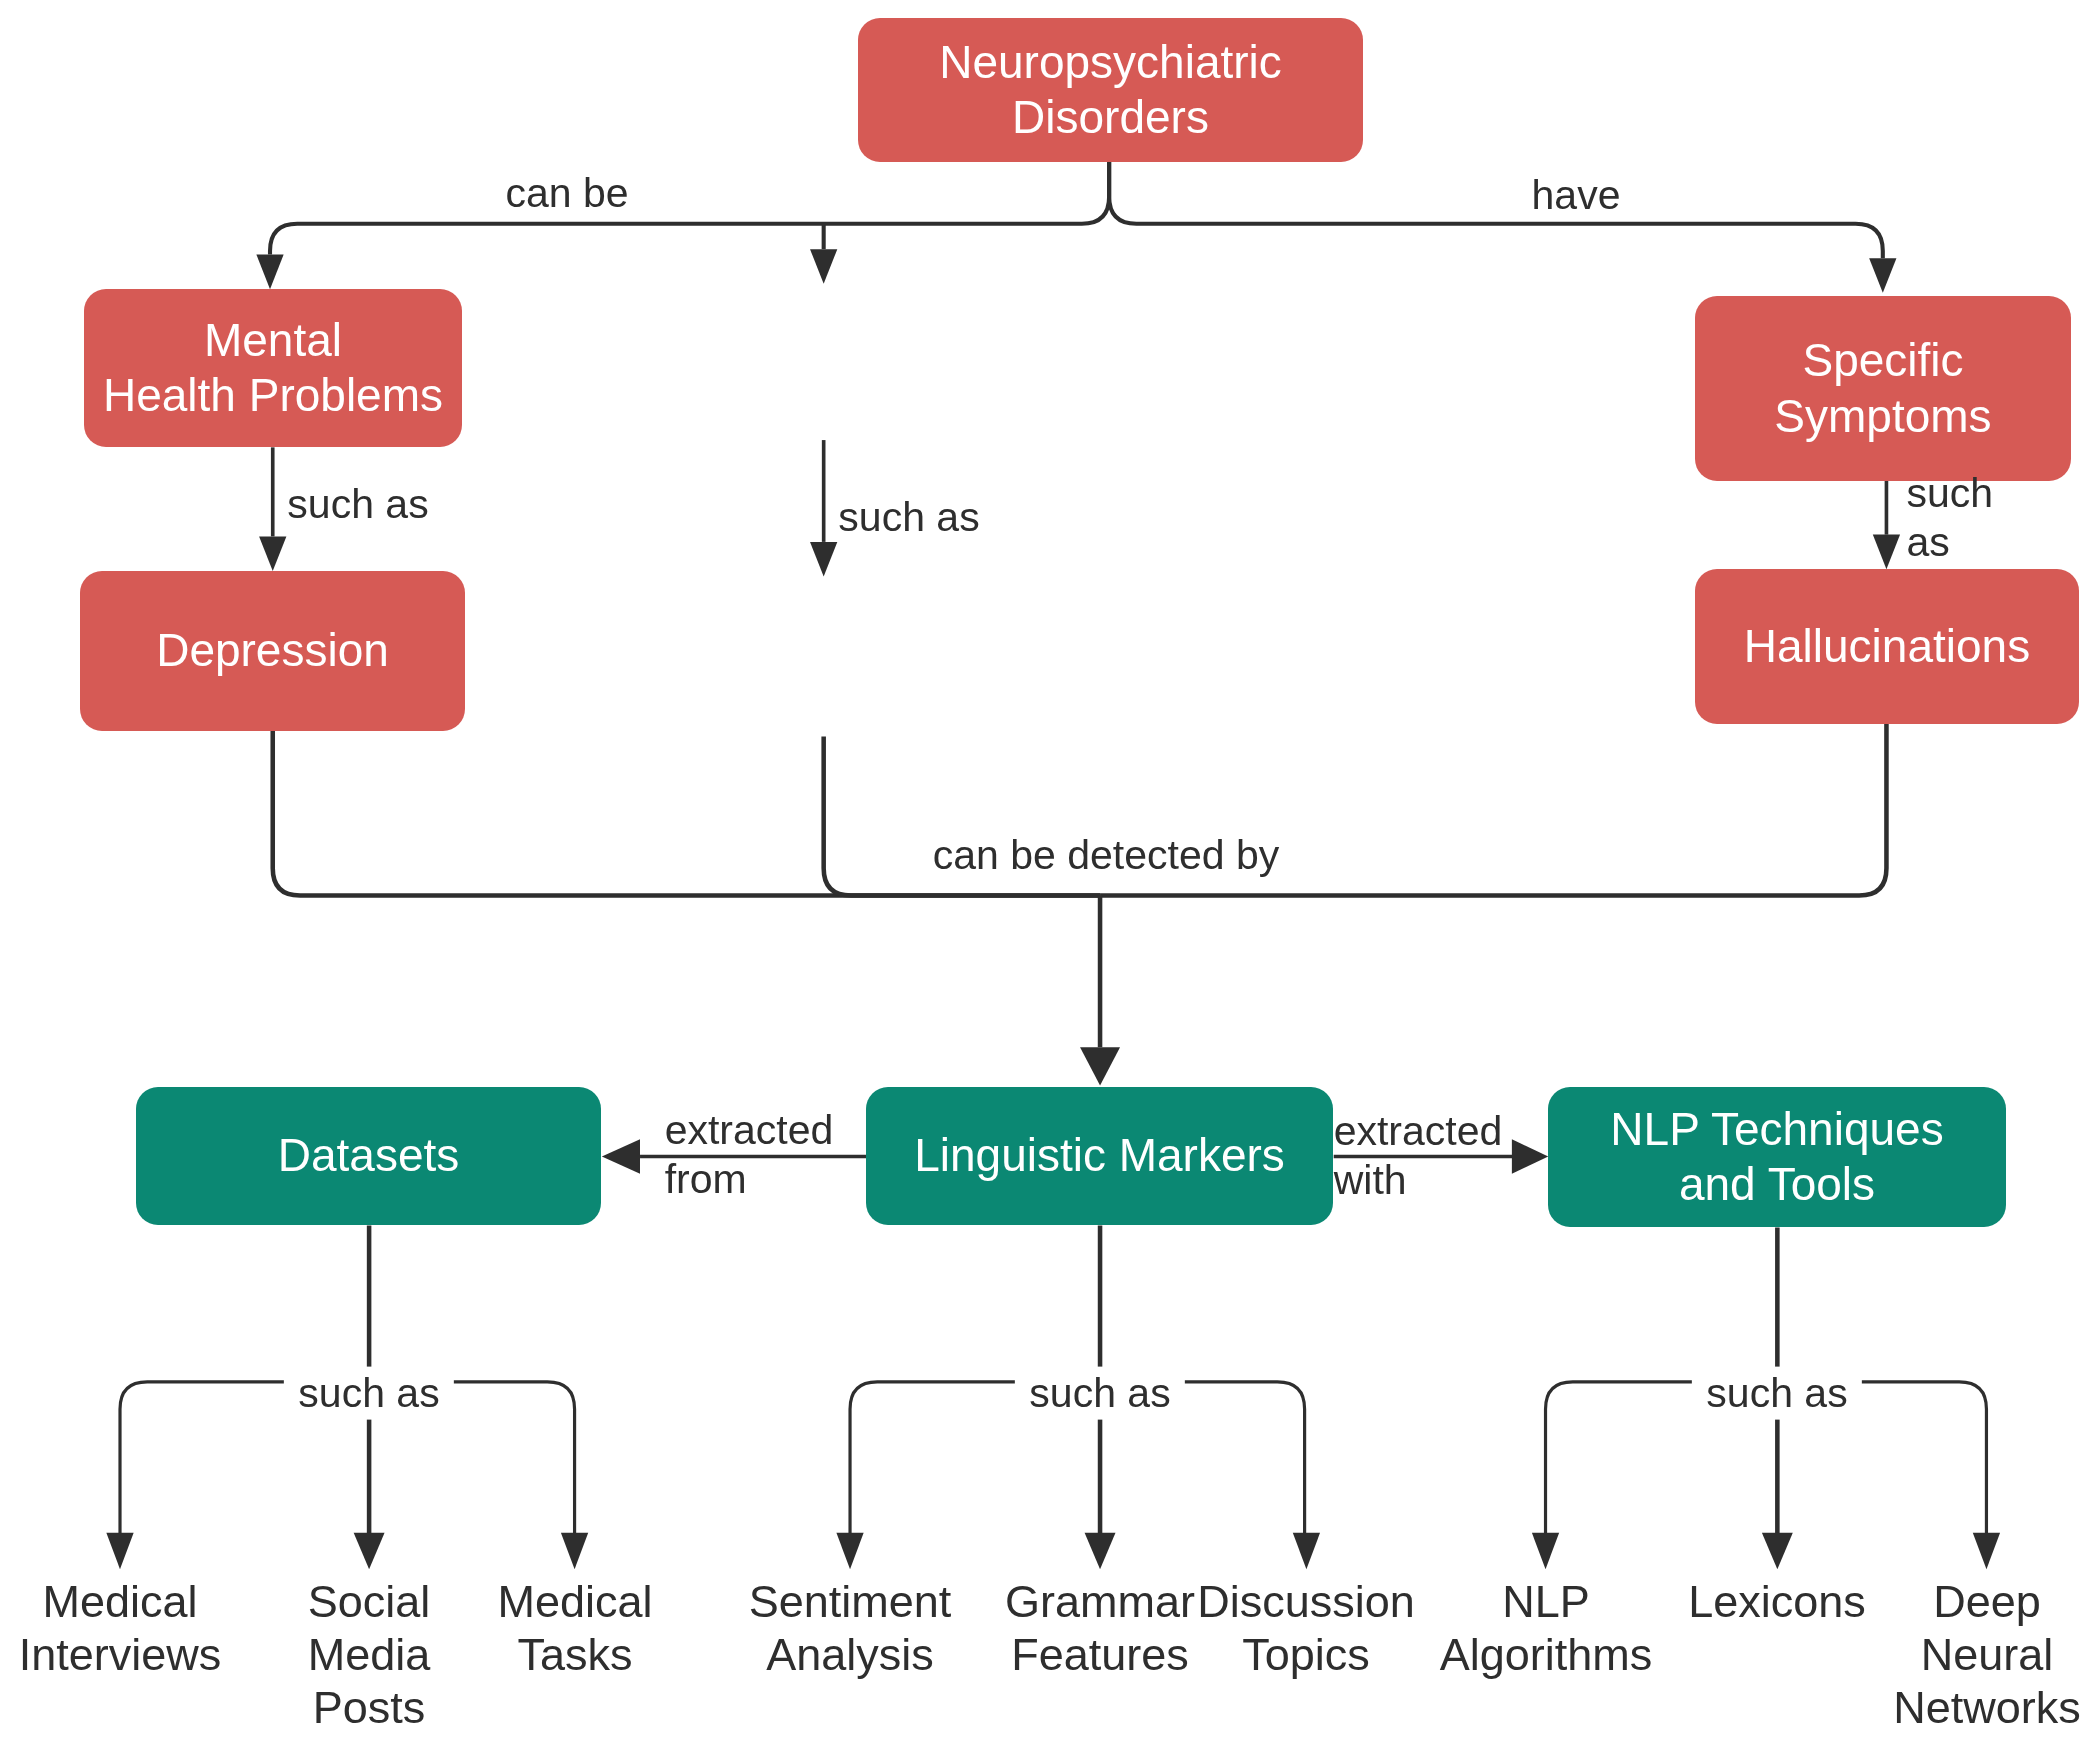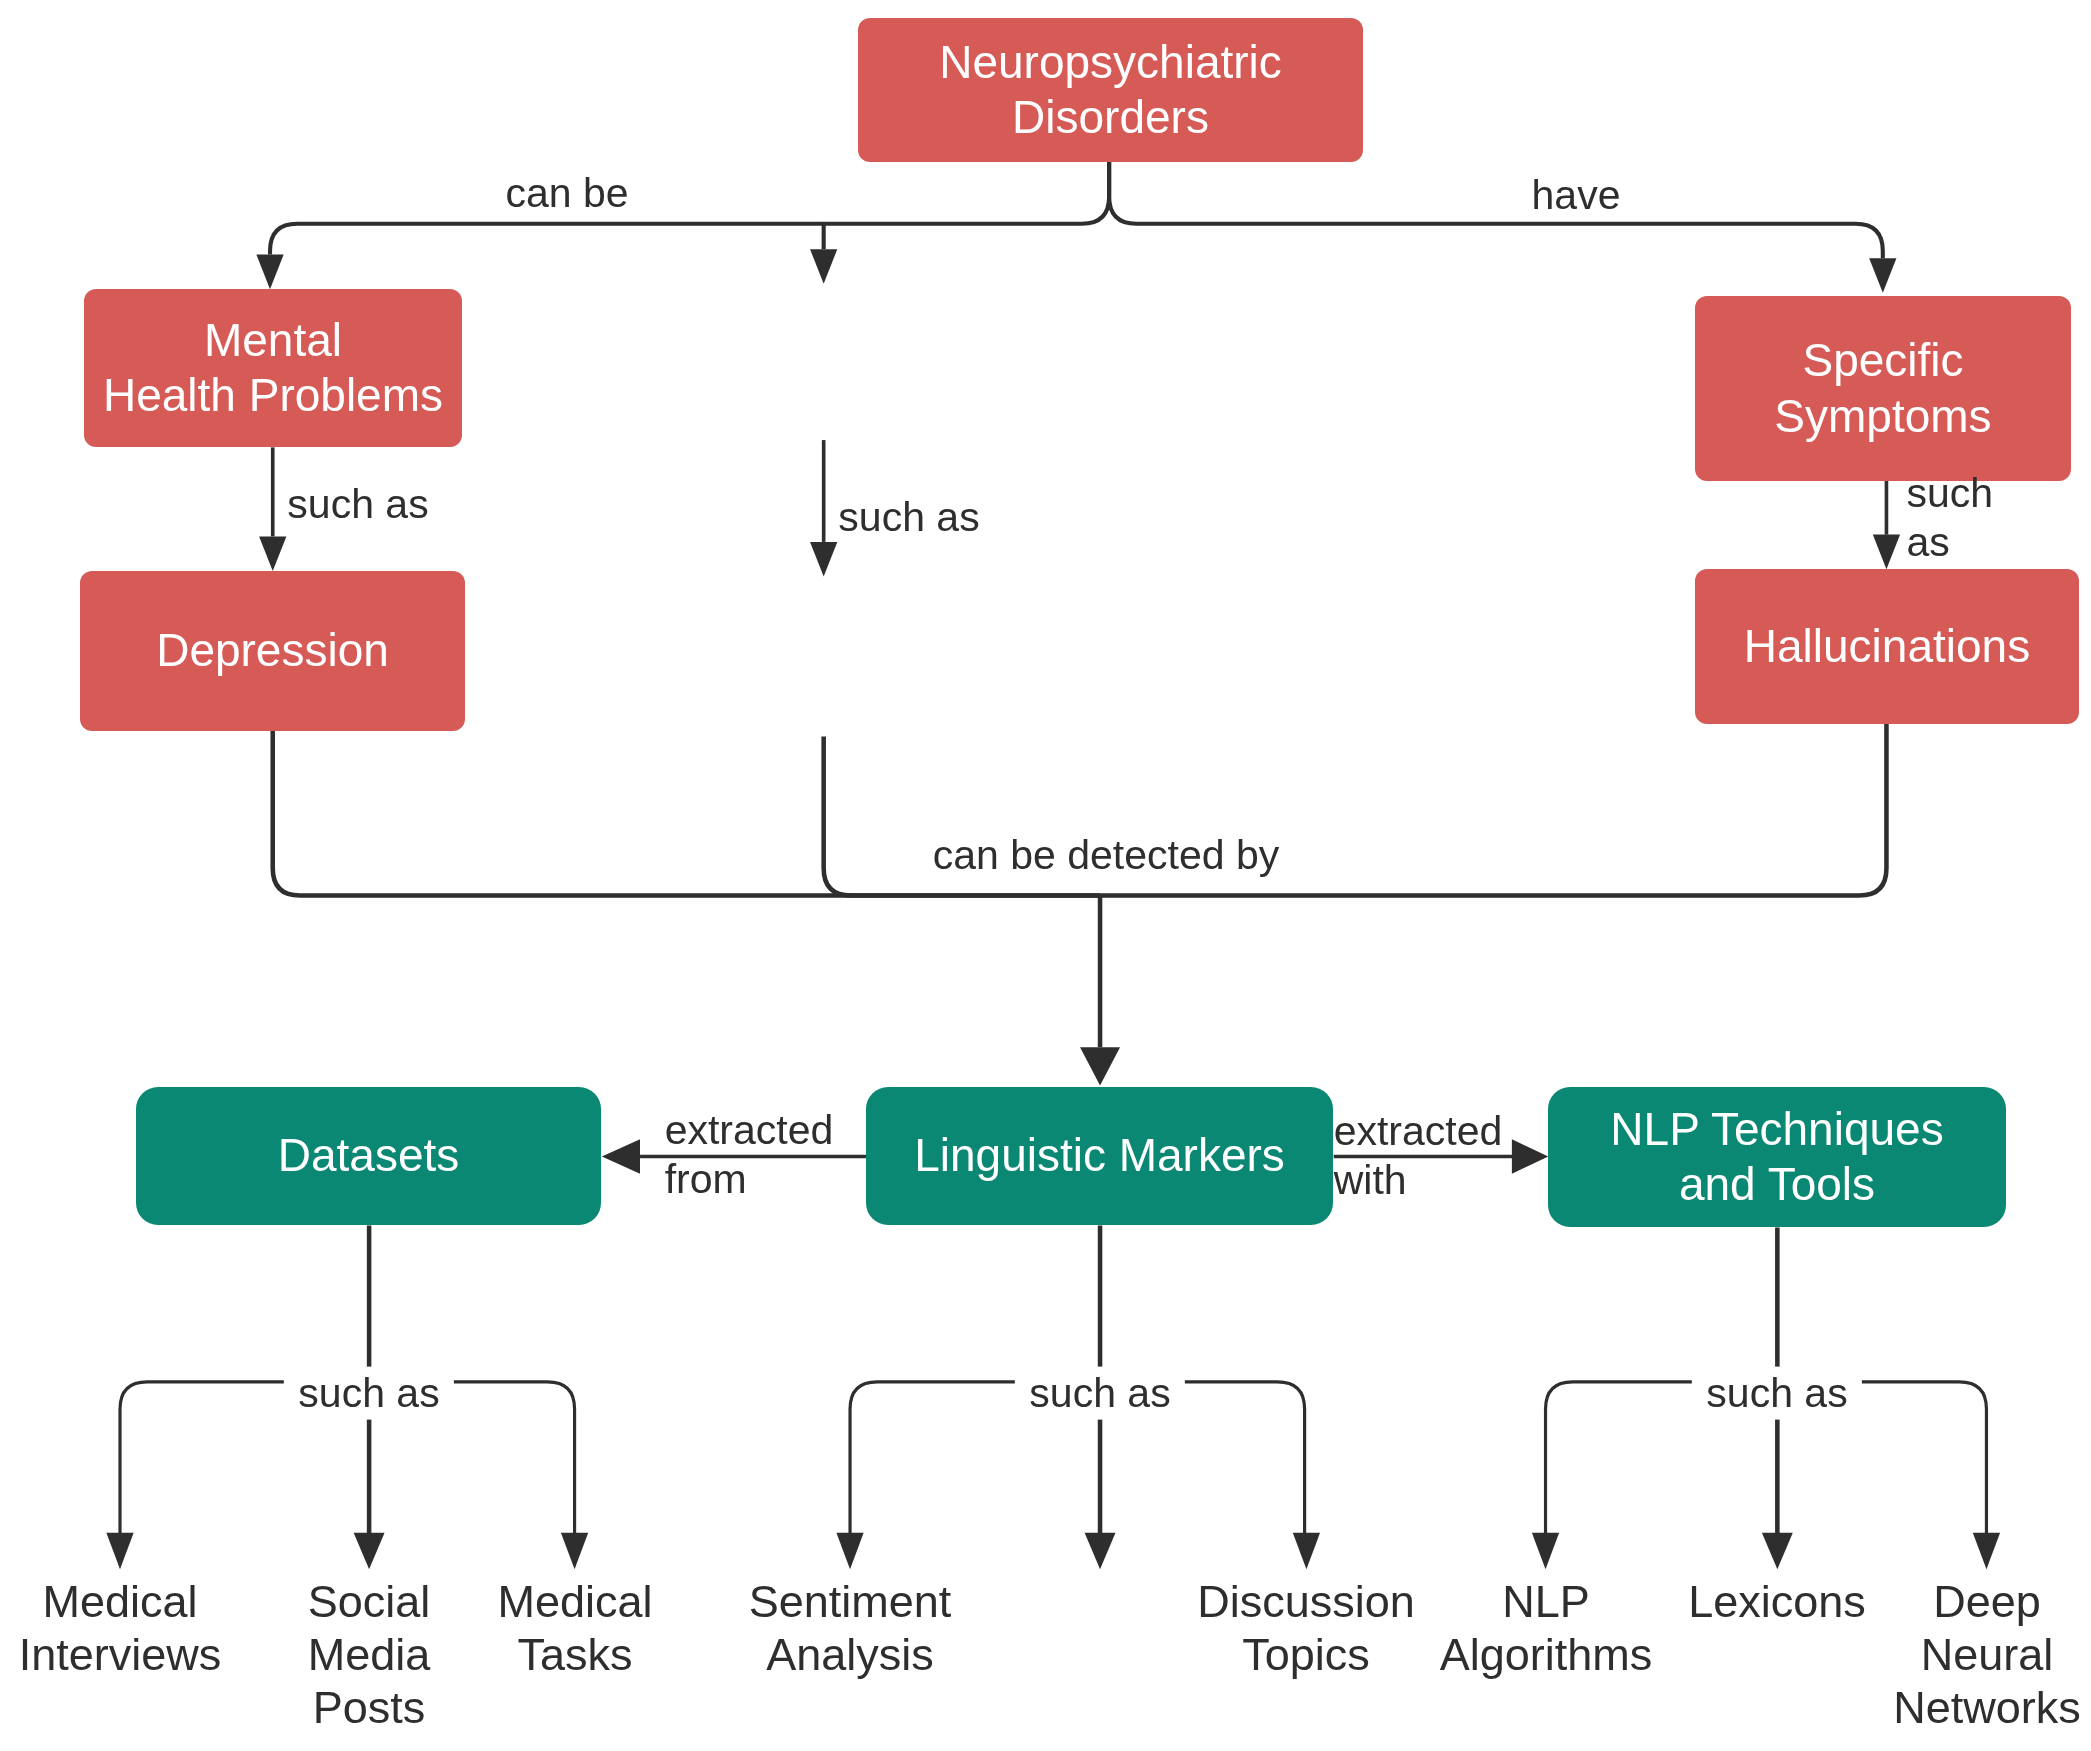--- a/index.html
+++ b/index.html
@@ -39,21 +39,21 @@
     display: flex;
     align-items: center;
     justify-content: center;
     text-align: center;
     color: #ffffff;
     font-size: 46px;
     line-height: 1.2;
     border-radius: 22px;
     white-space: pre-line;
   }
-  .node.red   { background: var(--node-red, #D65A55); border-radius: 12px; }
+  .node.red   { background: var(--node-red, #D65A55); }
   .node.green { background: var(--node-green, #0B8873); }
   .elabel {
     position: absolute;
     transform: translate(-50%, -50%);
     font-size: 41px;
     line-height: 1.2;
     color: var(--label, #2E2E2E);
     text-align: left;
     white-space: pre-line;
   }
@@ -153,20 +153,22 @@
 
   <div class="leaf" style="left:120px;top:1575px">Medical
 Interviews</div>
   <div class="leaf" style="left:369px;top:1575px">Social
 Media
 Posts</div>
   <div class="leaf" style="left:575px;top:1575px">Medical
 Tasks</div>
   <div class="leaf" style="left:850px;top:1575px">Sentiment
 Analysis</div>
+  <div class="leaf" style="left:1100px;top:1575px">Grammar
+Features</div>
   <div class="leaf" style="left:1306px;top:1575px">Discussion
 Topics</div>
   <div class="leaf" style="left:1546px;top:1575px">NLP
 Algorithms</div>
   <div class="leaf" style="left:1777px;top:1575px">Lexicons</div>
   <div class="leaf" style="left:1987px;top:1575px">Deep
 Neural
 Networks</div>
 
 </div>

